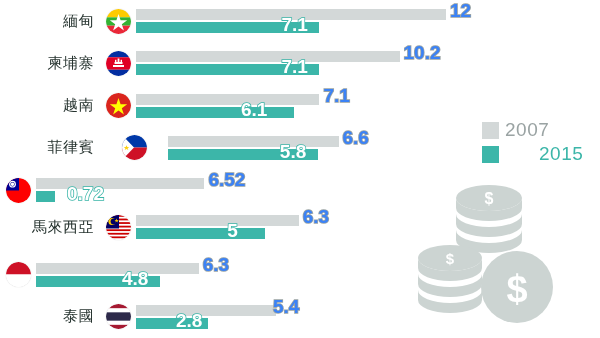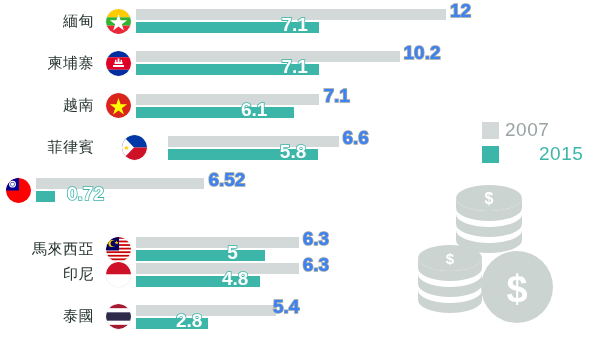--- a/index.html
+++ b/index.html
@@ -292,21 +292,21 @@
           <div class="barwrap top">
             <div class="bar gray" style="width: 168.433px;"></div>
           </div>
           <div class="barwrap bottom">
             <div class="bar teal" style="width: 18.6px;"></div>
           </div>
           <div class="vlabel gray" style="left: 172.433px;">6.52</div>
           <div class="vlabel teal" style="left: 6px; margin-left: 25px;">0.72</div>
         </div>
       </div>
-      <div class="row" style="top: 228px;">
+      <div class="row" style="top: 206px;">
         <div class="label-cell">馬來西亞</div>
         <div class="flag-cell">
           <div class="flag">
             <svg viewBox="0 0 25 25" width="25" height="25">
               <defs>
                 <clipPath id="c_flag-malaysia-icon">
                   <circle cx="12.5" cy="12.5" r="12.5"></circle>
                 </clipPath>
               </defs>
               <g clip-path="url(#c_flag-malaysia-icon)">
@@ -331,21 +331,20 @@
             <div class="bar gray" style="width: 162.75px;"></div>
           </div>
           <div class="barwrap bottom">
             <div class="bar teal" style="width: 129.167px;"></div>
           </div>
           <div class="vlabel gray" style="left: 166.75px;">6.3</div>
           <div class="vlabel teal" style="left: 91.1667px;">5</div>
         </div>
       </div>
       <div class="row" style="top: 253.5px;">
-        <div class="label-cell">印尼</div>
         <div class="flag-cell">
           <div class="flag">
             <svg viewBox="0 0 25 25" width="25" height="25">
               <defs>
                 <clipPath id="c_flag-indonesia-icon">
                   <circle cx="12.5" cy="12.5" r="12.5"></circle>
                 </clipPath>
               </defs>
               <g clip-path="url(#c_flag-indonesia-icon)">
                 <rect width="25" height="12.5" fill="#ce1126"></rect>

